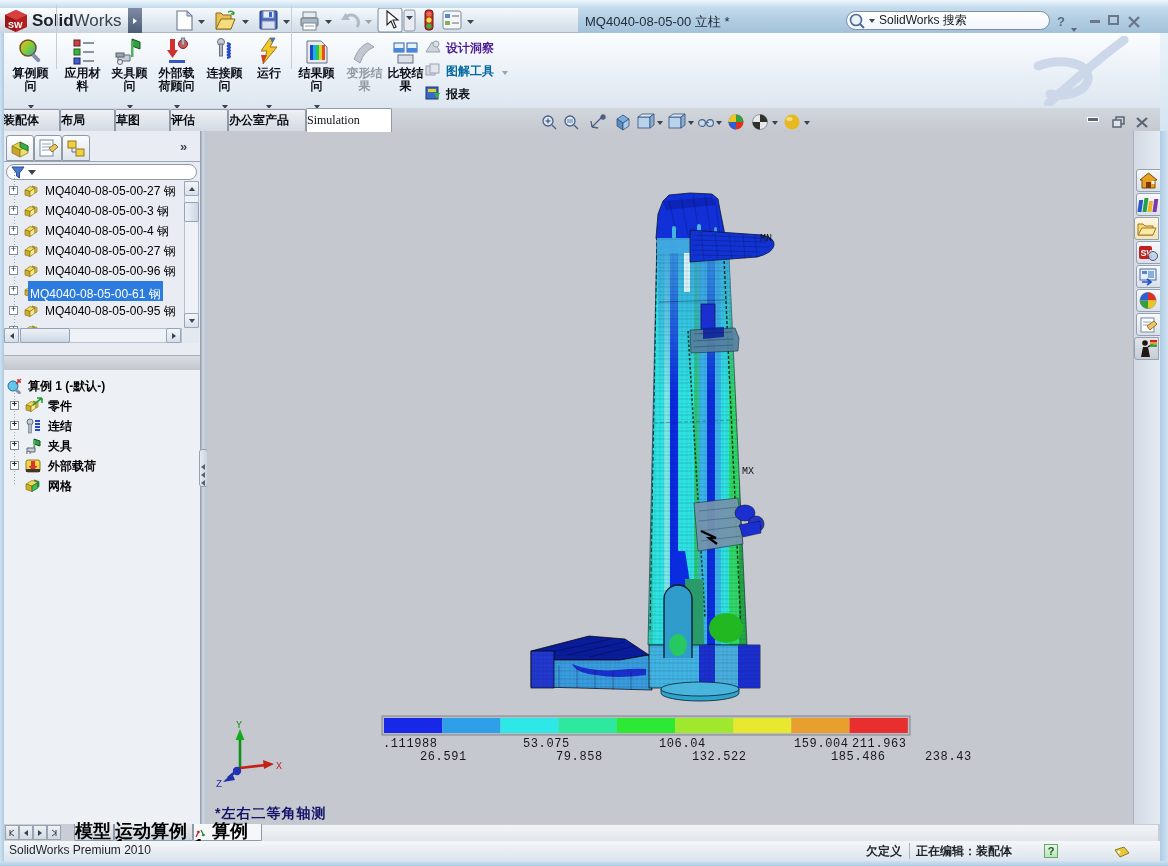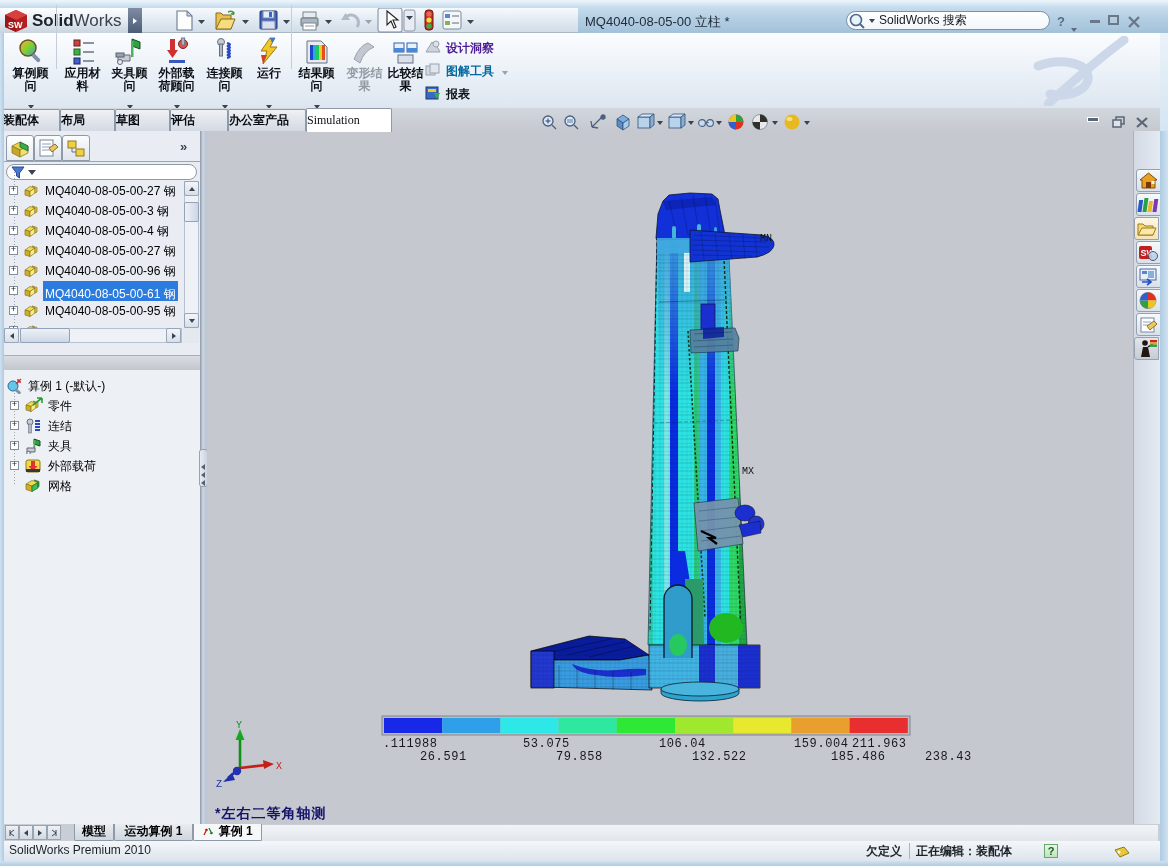--- a/index.html
+++ b/index.html
@@ -38,28 +38,28 @@
 #filterbar{left:2px;top:33px;width:191px;height:16px;background:#fff;border:1px solid #8f9aa8;border-radius:8px}
 .trow{position:absolute;left:0;height:20px;width:180px;font-size:12px;line-height:20px;color:#000;white-space:nowrap;overflow:hidden}
 .seltx{background:#2c7cdf;color:#fff;padding:2px 0}
 .plus{position:absolute;width:9px;height:9px;border:1px solid #848e9a;background:#fff;font-size:9px;line-height:7px;text-align:center;color:#222;font-family:"Liberation Mono",monospace}
 .vdots{position:absolute;width:1px;background-image:linear-gradient(#9aa 1px,transparent 1px);background-size:1px 3px}
 
 .sbtn{position:absolute;background:linear-gradient(#f3f5f9,#d8dfe9);border:1px solid #98a6ba;border-radius:2px;display:flex;align-items:center;justify-content:center}
 .sbtrack{position:absolute;background:#eef1f6;border:1px solid #b6c0ce}
 .sbthumb{position:absolute;background:linear-gradient(90deg,#eef2f7,#ccd6e4);border:1px solid #93a2b8;border-radius:2px}
 
-.ltrow{position:absolute;left:0;height:20px;width:196px;font-size:12px;line-height:20px;color:#000;white-space:nowrap;font-weight:normal}
+.ltrow{position:absolute;left:0;height:20px;width:196px;font-size:12px;line-height:20px;color:#000;white-space:nowrap;font-weight:bold}
 
 #viewport{left:207px;top:131px;width:925px;height:693px;background:#c6c8cf;overflow:hidden}
 #taskpane{left:1133px;top:131px;width:27px;height:693px;background:linear-gradient(90deg,#d3dae4,#e4eaf1);border-left:1px solid #a9b3c1}
 .tpb{position:absolute;left:1px;width:25px;height:23px;border:1px solid #95a0b0;border-radius:3px 0 0 3px;background:linear-gradient(#f7f9fb,#dae0e9)}
 
 #btabs{left:4px;top:824px;width:1156px;height:17px;background:#c9ced6}
-.btab{position:absolute;height:17px;border:1px solid #8f9aa8;border-top:none;background:linear-gradient(#e9edf1,#ced5dd);font-size:12px;line-height:15px;text-align:center;color:#000;border-radius:0 0 2px 2px;font-weight:bold}
+.btab{position:absolute;height:17px;border:1px solid #8f9aa8;border-top:none;background:linear-gradient(#e9edf1,#ced5dd);font-size:18px;line-height:15px;text-align:left;color:#000;border-radius:0 0 2px 2px;font-weight:bold}
 .bnav{position:absolute;width:14px;height:15px;background:linear-gradient(#eef1f5,#d2d9e1);border:1px solid #98a4b2;display:flex;align-items:center;justify-content:center}
 #statusbar{left:4px;top:841px;width:1160px;height:20px;background:linear-gradient(#f4f7fa,#dde4ed);font-size:12px;color:#1c2128;line-height:20px}
 .wb{background:linear-gradient(90deg,#cfe2f1,#aecbe2)}
 .cjk{font-weight:bold;letter-spacing:0px}
 </style></head>
 <body>
 <div id="win">
 
   <div class="abs" id="titlebar"></div>
   <div class="abs" id="topstrip"></div>
@@ -418,21 +418,21 @@
         <svg class="abs" style="left:24px;top:3px" width="15" height="14">
           <use href="#ip"></use>
         </svg>
         <span class="abs" style="left:45px">MQ4040-08-05-00-96 钢</span>
       </div>
     <div class="abs trow" style="left:0;top:281px">
         <span class="plus" style="left:9px;top:5px">+</span>
         <svg class="abs" style="left:24px;top:3px" width="15" height="14">
           <use href="#ip"></use>
         </svg>
-        <span class="abs seltx" style="left:43px;padding:3px 2px;line-height:20px">MQ4040-08-05-00-61 钢</span>
+        <span class="abs seltx" style="left:28px;padding:3px 2px;line-height:20px">MQ4040-08-05-00-61 钢</span>
       </div>
     <div class="abs trow" style="left:0;top:301px">
         <span class="plus" style="left:9px;top:5px">+</span>
         <svg class="abs" style="left:24px;top:3px" width="15" height="14">
           <use href="#ip"></use>
         </svg>
         <span class="abs" style="left:45px">MQ4040-08-05-00-95 钢</span>
       </div>
     <div class="abs trow" style="left:0;top:321px;height:7px">
         <span class="plus" style="left:9px;top:5px">+</span>

